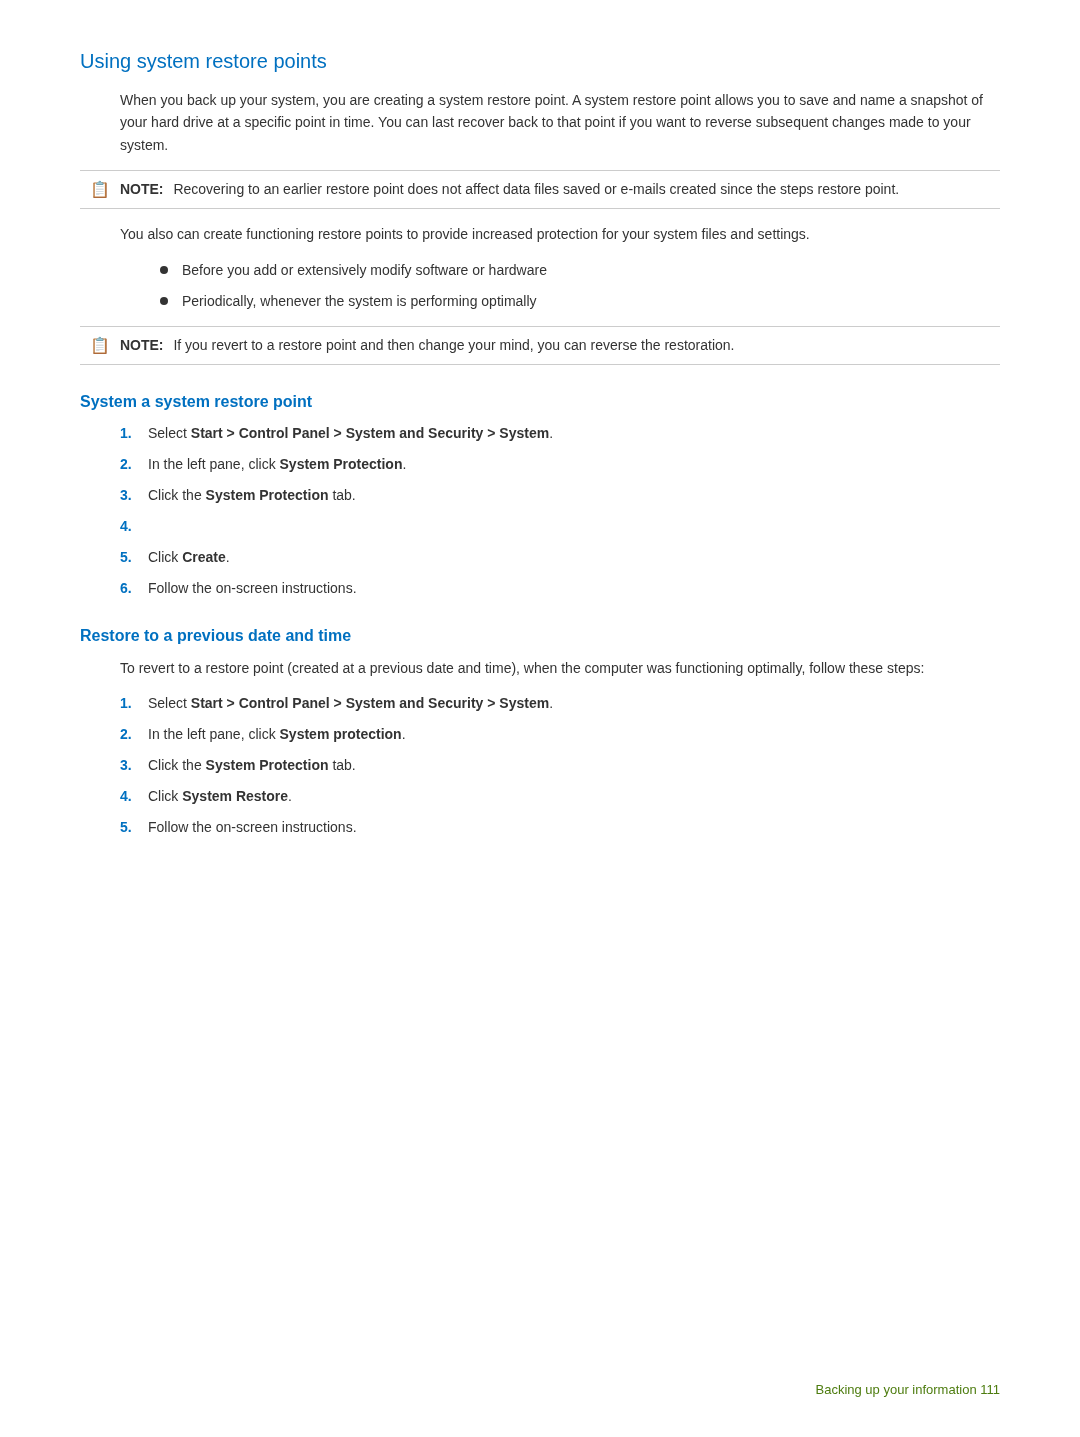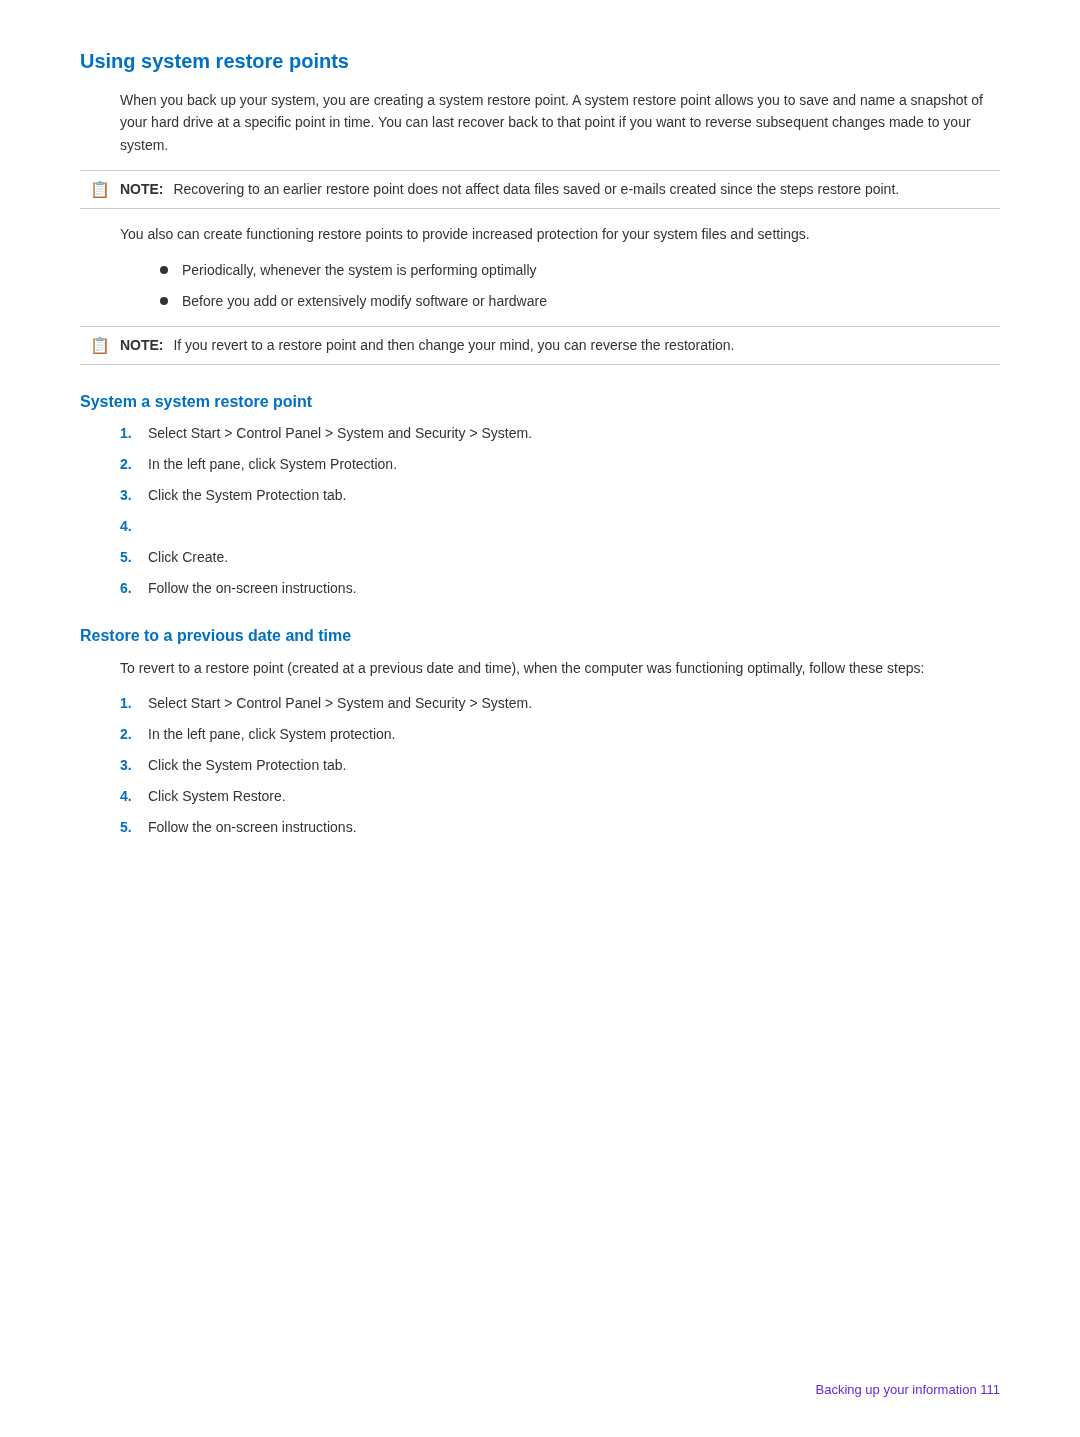--- a/index.html
+++ b/index.html
@@ -19,21 +19,21 @@
     }
 
     .page-content {
       max-width: 920px;
       margin: 0 auto;
     }
 
     h1.section-title {
       color: #0070c0;
       font-size: 20px;
-      font-weight: bold;
+      font-weight: normal;
       margin-bottom: 16px;
     }
 
     h2.subsection-title {
       color: #0070c0;
       font-size: 16px;
       font-weight: bold;
       margin-bottom: 12px;
       margin-top: 28px;
     }
@@ -110,30 +110,30 @@
       font-weight: bold;
       min-width: 28px;
       flex-shrink: 0;
     }
 
     .step-text {
       line-height: 1.5;
     }
 
     .bold {
-      font-weight: normal;
+      font-weight: bold;
       text-align: center;
     }
 
     .page-footer {
       position: absolute;
       bottom: 40px;
       right: 80px;
       font-size: 13px;
-      color: #6d28d9;
+      color: #4d7c0f;
     }
   </style>
 </head>
 <body>
 
 <div class="page-content">
 
   <h1 class="section-title">Using system restore points</h1>
 
   <p class="intro-text">When you back up your system, you are creating a system restore point. A system restore point allows you to save and name a snapshot of your hard drive at a specific point in time. You can last recover back to that point if you want to reverse subsequent changes made to your system.</p>
@@ -145,25 +145,25 @@
       <span>Recovering to an earlier restore point does not affect data files saved or e-mails created since the steps restore point.</span>
     </span>
   </div>
 
   <p class="intro-text">You also can create functioning restore points to provide increased protection for your system files and settings.</p>
 
 
   <div class="bullet-list">
     <div class="bullet-item">
       <div class="bullet-dot"></div>
-      <span>Periodically, whenever the system is performing optimally</span>
+      <span>Before you add or extensively modify software or hardware</span>
     </div>
     <div class="bullet-item">
       <div class="bullet-dot"></div>
-      <span>Before you add or extensively modify software or hardware</span>
+      <span>Periodically, whenever the system is performing optimally</span>
     </div>
   </div>
 
   <div class="note-box">
     <span class="note-icon">📋</span>
     <span class="note-text">
       <span class="note-label">NOTE:</span>
       <span>If you revert to a restore point and then change your mind, you can reverse the restoration.</span>
     </span>
   </div>

